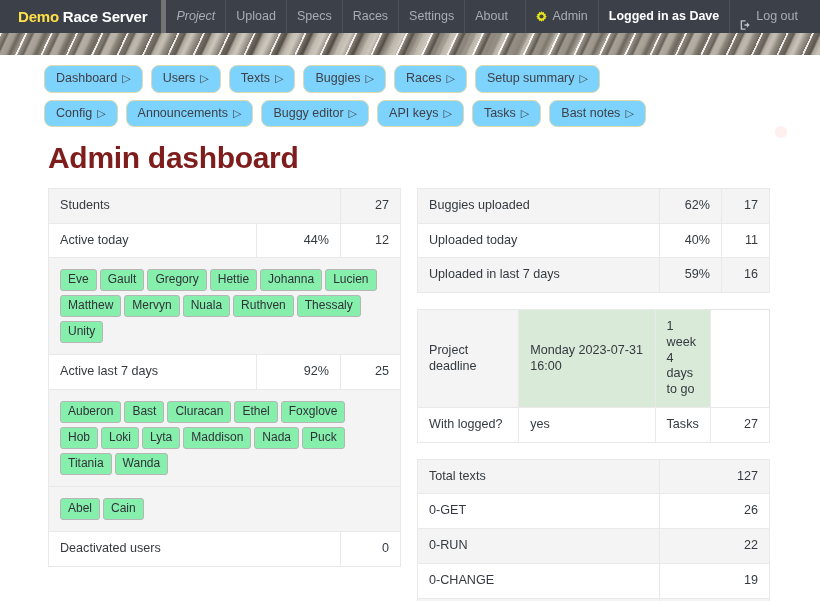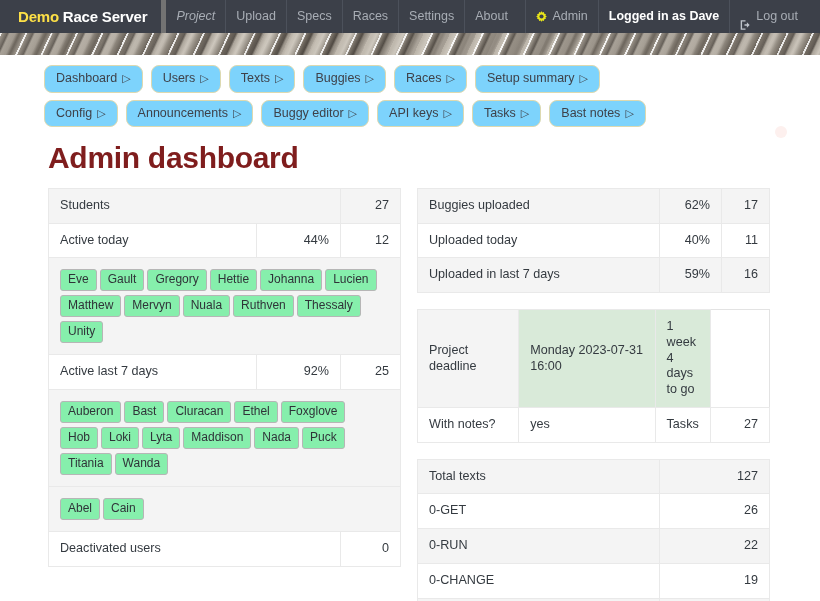--- a/index.html
+++ b/index.html
@@ -270,21 +270,21 @@
         </tbody>
     </table>
     <table class="tbl">
       <tbody>
         <tr class="plain">
           <td style="width:105px;background:#f4f4f4;">Project deadline</td>
           <td class="green" style="width:145px;">Monday 2023-07-31 16:00</td>
           <td class="green right">1 week 4 days to go</td>
         </tr>
         <tr class="plain">
-          <td style="width:105px;">With notes?</td>
+          <td style="width:105px;">With logged?</td>
           <td>yes</td>
           <td style="border-right:none;">Tasks</td>
           <td class="num" style="width:62px;">27</td>
         </tr>
       </tbody>
     </table>
     <table class="tbl">
       <tbody id="texts-body">
           <tr class="shade">
             <td>Total texts</td>

